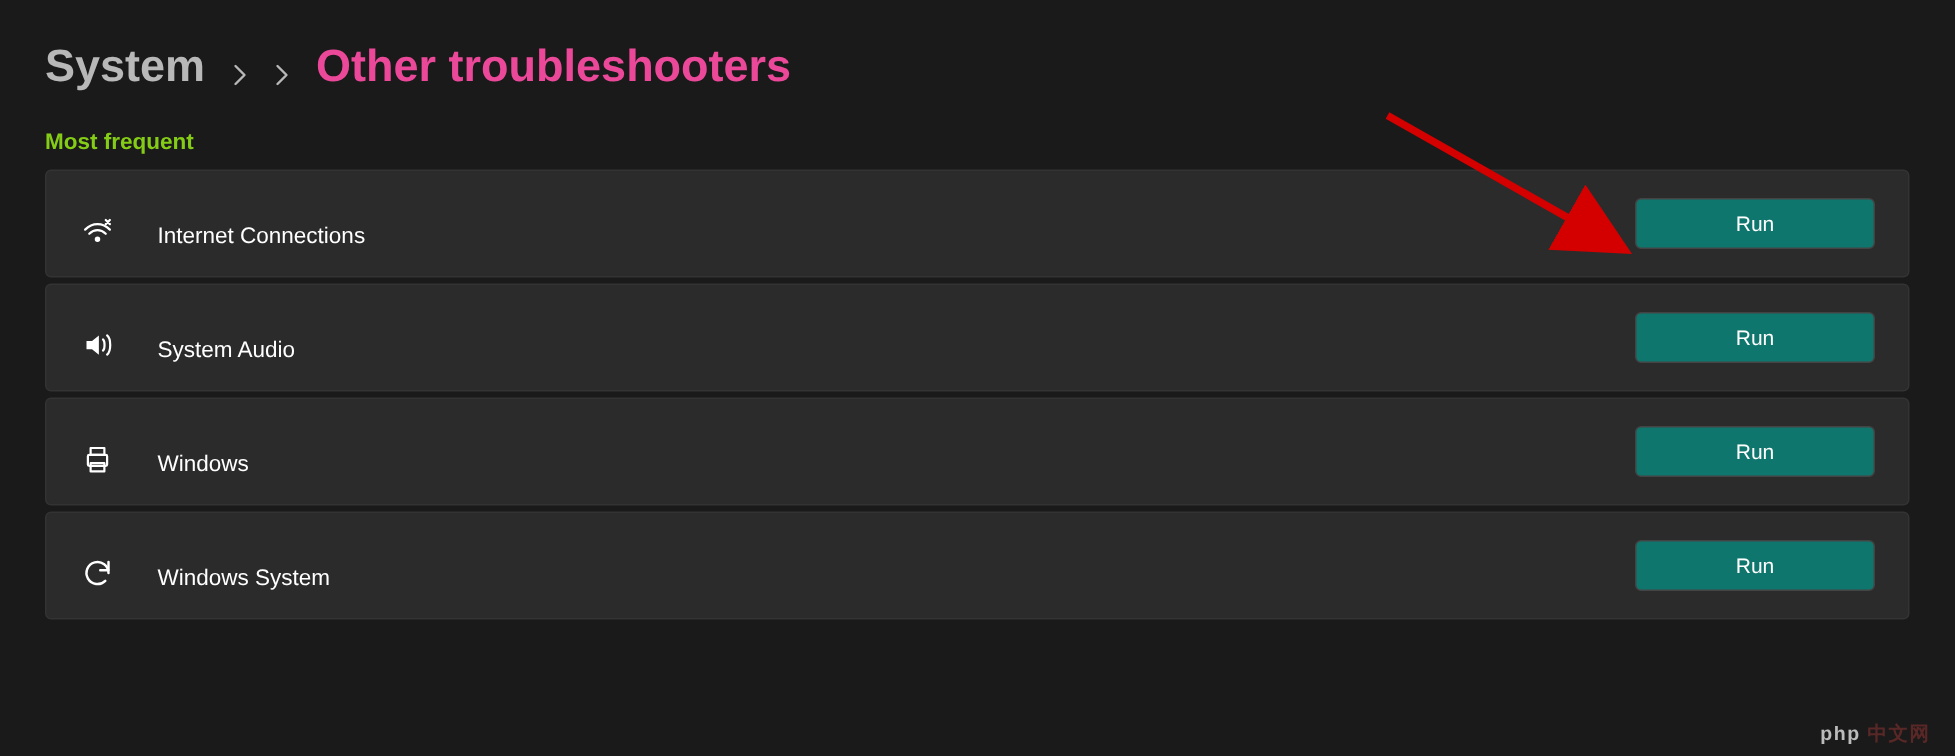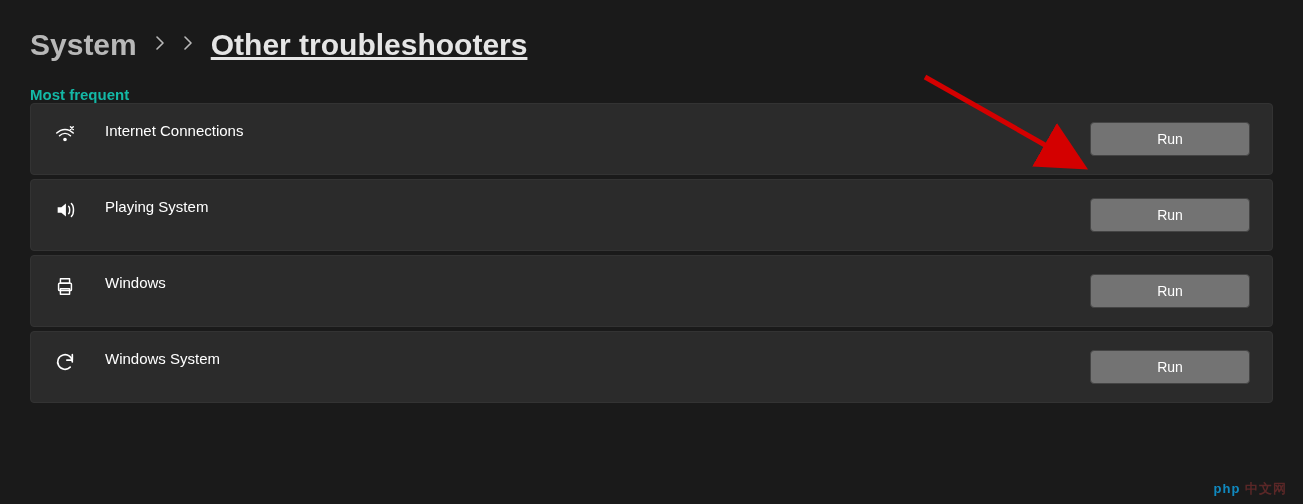--- a/index.html
+++ b/index.html
@@ -8,62 +8,63 @@
       color: #ffffff;
       font-family: "Segoe UI", -apple-system, sans-serif;
       width: 1303px;
       height: 504px;
       padding: 28px 30px;
       overflow: hidden;
       position: relative;
     }
     .breadcrumb {
       display: flex;
-      align-items: center;
+      align-items: flex-end;
       gap: 18px;
       font-size: 30px;
       font-weight: 600;
       margin-bottom: 24px;
     }
     .breadcrumb .crumb-link { color: #b8b8b8; cursor: pointer; }
     .breadcrumb .sep { color: #b8b8b8; font-size: 16px; }
-    .breadcrumb .crumb-current { color: #e5e5e5; text-decoration: underline; }
+    .breadcrumb .crumb-current { color: #ec4899; }
     .section-header {
       font-size: 15px;
       font-weight: 600;
-      color: #14b8a6;
+      color: #84cc16;
+      margin-bottom: 10px;
     }
     .item-list { display: flex; flex-direction: column; gap: 4px; }
     .item {
       background: #2b2b2b;
       border: 1px solid #333;
       border-radius: 4px;
       padding: 18px 22px;
       display: flex;
-      align-items: flex-start;
+      align-items: flex-end;
       gap: 28px;
       height: 72px;
     }
     .item .icon {
       width: 24px;
       height: 24px;
       flex-shrink: 0;
       color: #ffffff;
       display: flex;
       align-items: center;
       justify-content: center;
     }
     .item .icon svg { width: 22px; height: 22px; }
     .item-label {
       flex: 1;
       font-size: 15px;
       color: #ffffff;
     }
     .run-btn {
-      background: #737373;
+      background: #0f766e;
       border: 1px solid #444;
       border-radius: 4px;
       color: #ffffff;
       font-size: 14px;
       padding: 8px 0;
       width: 160px;
       text-align: center;
       cursor: pointer;
       font-family: inherit;
     }
@@ -76,21 +77,21 @@
     .watermark {
       position: absolute;
       bottom: 6px;
       right: 16px;
       color: #6b2b2b;
       font-size: 13px;
       font-weight: bold;
       opacity: 0.8;
       letter-spacing: 1px;
     }
-    .watermark .hi { color: #0ea5e9; }
+    .watermark .hi { color: #e5e5e5; }
   </style>
 </head>
 <body>
 
 <div class="breadcrumb">
   <span class="crumb-link">System</span>
   <span class="sep">
     <svg width="10" height="14" viewBox="0 0 8 14" fill="none">
         <path d="M1 1l6 6-6 6" stroke="currentColor" stroke-width="1.6" stroke-linecap="round" stroke-linejoin="round"></path>
       </svg>
@@ -121,21 +122,21 @@
   </div>
 
   <div class="item">
     <span class="icon">
       <svg viewBox="0 0 24 24" fill="none" stroke="currentColor" stroke-width="1.6" stroke-linecap="round" stroke-linejoin="round">
         <path d="M4 9v6h4l5 4V5L8 9H4z" fill="currentColor" stroke="none"></path>
         <path d="M16 8c1.5 1 1.5 7 0 8"></path>
         <path d="M19 5c3 2.5 3 11.5 0 14"></path>
       </svg>
     </span>
-    <span class="item-label">Playing System</span>
+    <span class="item-label">System Audio</span>
     <button class="run-btn">Run</button>
   </div>
 
   <div class="item">
     <span class="icon">
       <svg viewBox="0 0 24 24" fill="none" stroke="currentColor" stroke-width="1.6" stroke-linecap="round" stroke-linejoin="round">
         <rect x="5" y="9" width="14" height="8" rx="1"></rect>
         <rect x="7" y="4" width="10" height="5"></rect>
         <rect x="7" y="15" width="10" height="6"></rect>
       </svg>

